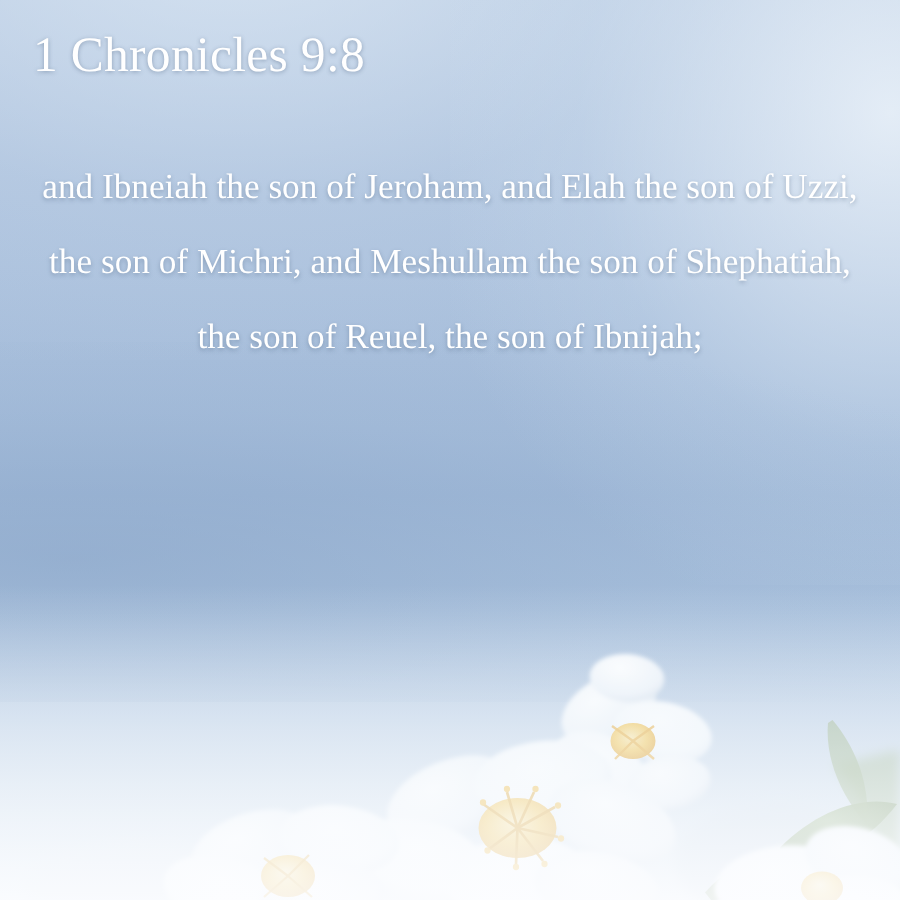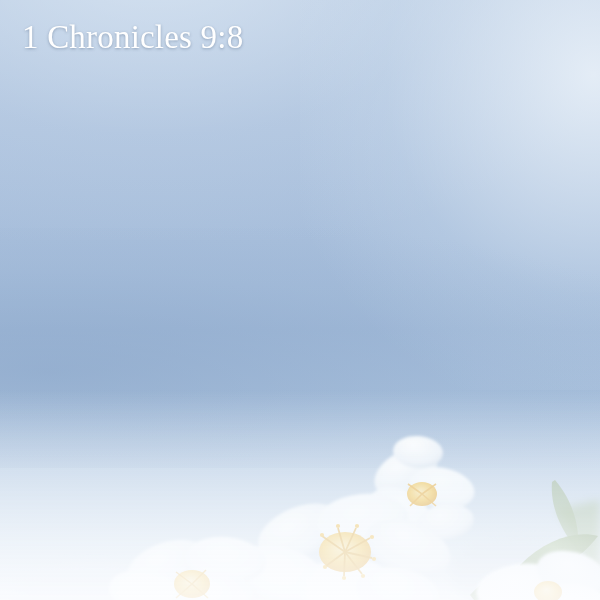--- a/index.html
+++ b/index.html
@@ -209,14 +209,15 @@
         <ellipse cx="572" cy="214" rx="36" ry="22" fill="url(#petalG2)" transform="rotate(16 572 214)"></ellipse>
         <ellipse cx="566" cy="246" rx="40" ry="22" fill="url(#petalG)" transform="rotate(-4 566 246)"></ellipse>
       </g>
       <ellipse cx="548" cy="232" rx="14" ry="11" fill="url(#centerG)" opacity="0.9"></ellipse>
     </g>
   </svg>
 
   <div class="haze-bottom"></div>
 
   <div class="reference">1 Chronicles 9:8</div>
+  <div class="verse">and Ibneiah the son of Jeroham, and Elah the son of Uzzi, the son of Michri, and Meshullam the son of Shephatiah, the son of Reuel, the son of Ibnijah;</div>
 
 </div>
 
 </body></html>

